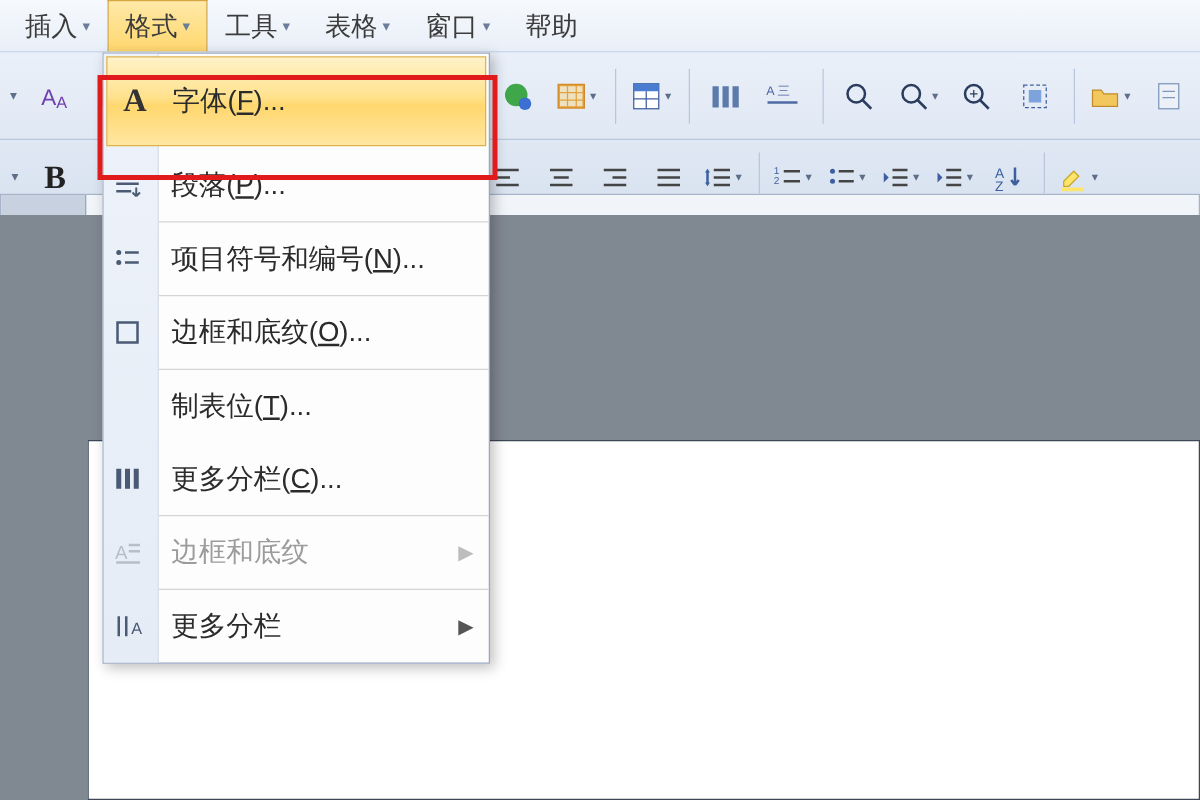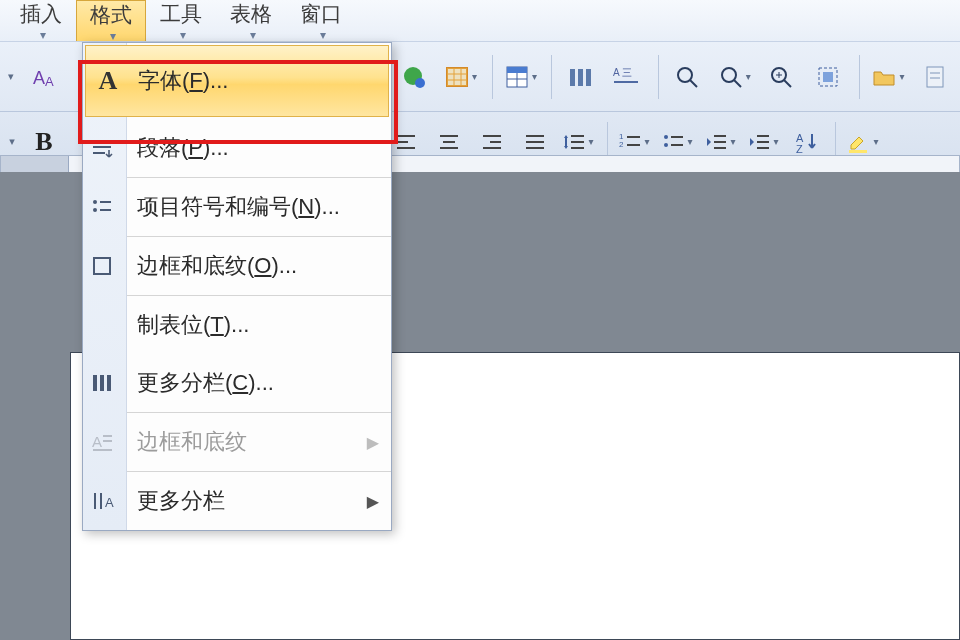--- a/index.html
+++ b/index.html
@@ -9,21 +9,20 @@
   .menubar {
     display: flex; align-items: center; height: 42px;
     background: linear-gradient(#f6f9fd,#e9eff8);
     border-bottom: 1px solid #c7d3e6;
     padding-left: 6px;
   }
   .menu-item {
     display: inline-flex; align-items: center; height: 100%;
     padding: 0 14px; font-size: 21px; color: #3c3c3c;
     cursor: default;
-    flex-direction: column;
   }
   .menu-item .arrow { margin-left: 4px; font-size: 12px; color: #6b7d9a; }
   .menu-item.active {
     background: linear-gradient(#ffe9a7,#ffd76e);
     border: 1px solid #d6a63c; border-bottom: none;
     padding: 0 13px;
     text-align: center;
   }
 
   
@@ -130,20 +129,23 @@
       <span class="arrow">▾</span>
   </span>
   <span class="menu-item">
     <span>表格</span>
       <span class="arrow">▾</span>
   </span>
   <span class="menu-item">
     <span>窗口</span>
       <span class="arrow">▾</span>
   </span>
+  <span class="menu-item">
+    <span>帮助</span>
+  </span>
 </div>
 
 <div class="toolbars">
 
   <div class="toolbar-row">
     <span class="dd-handle">▾</span>
 
     <span class="tool-btn">
       <svg width="26" height="26">
           <text x="1" y="20" font-size="18" fill="#6f3fae" font-family="serif">A</text>

